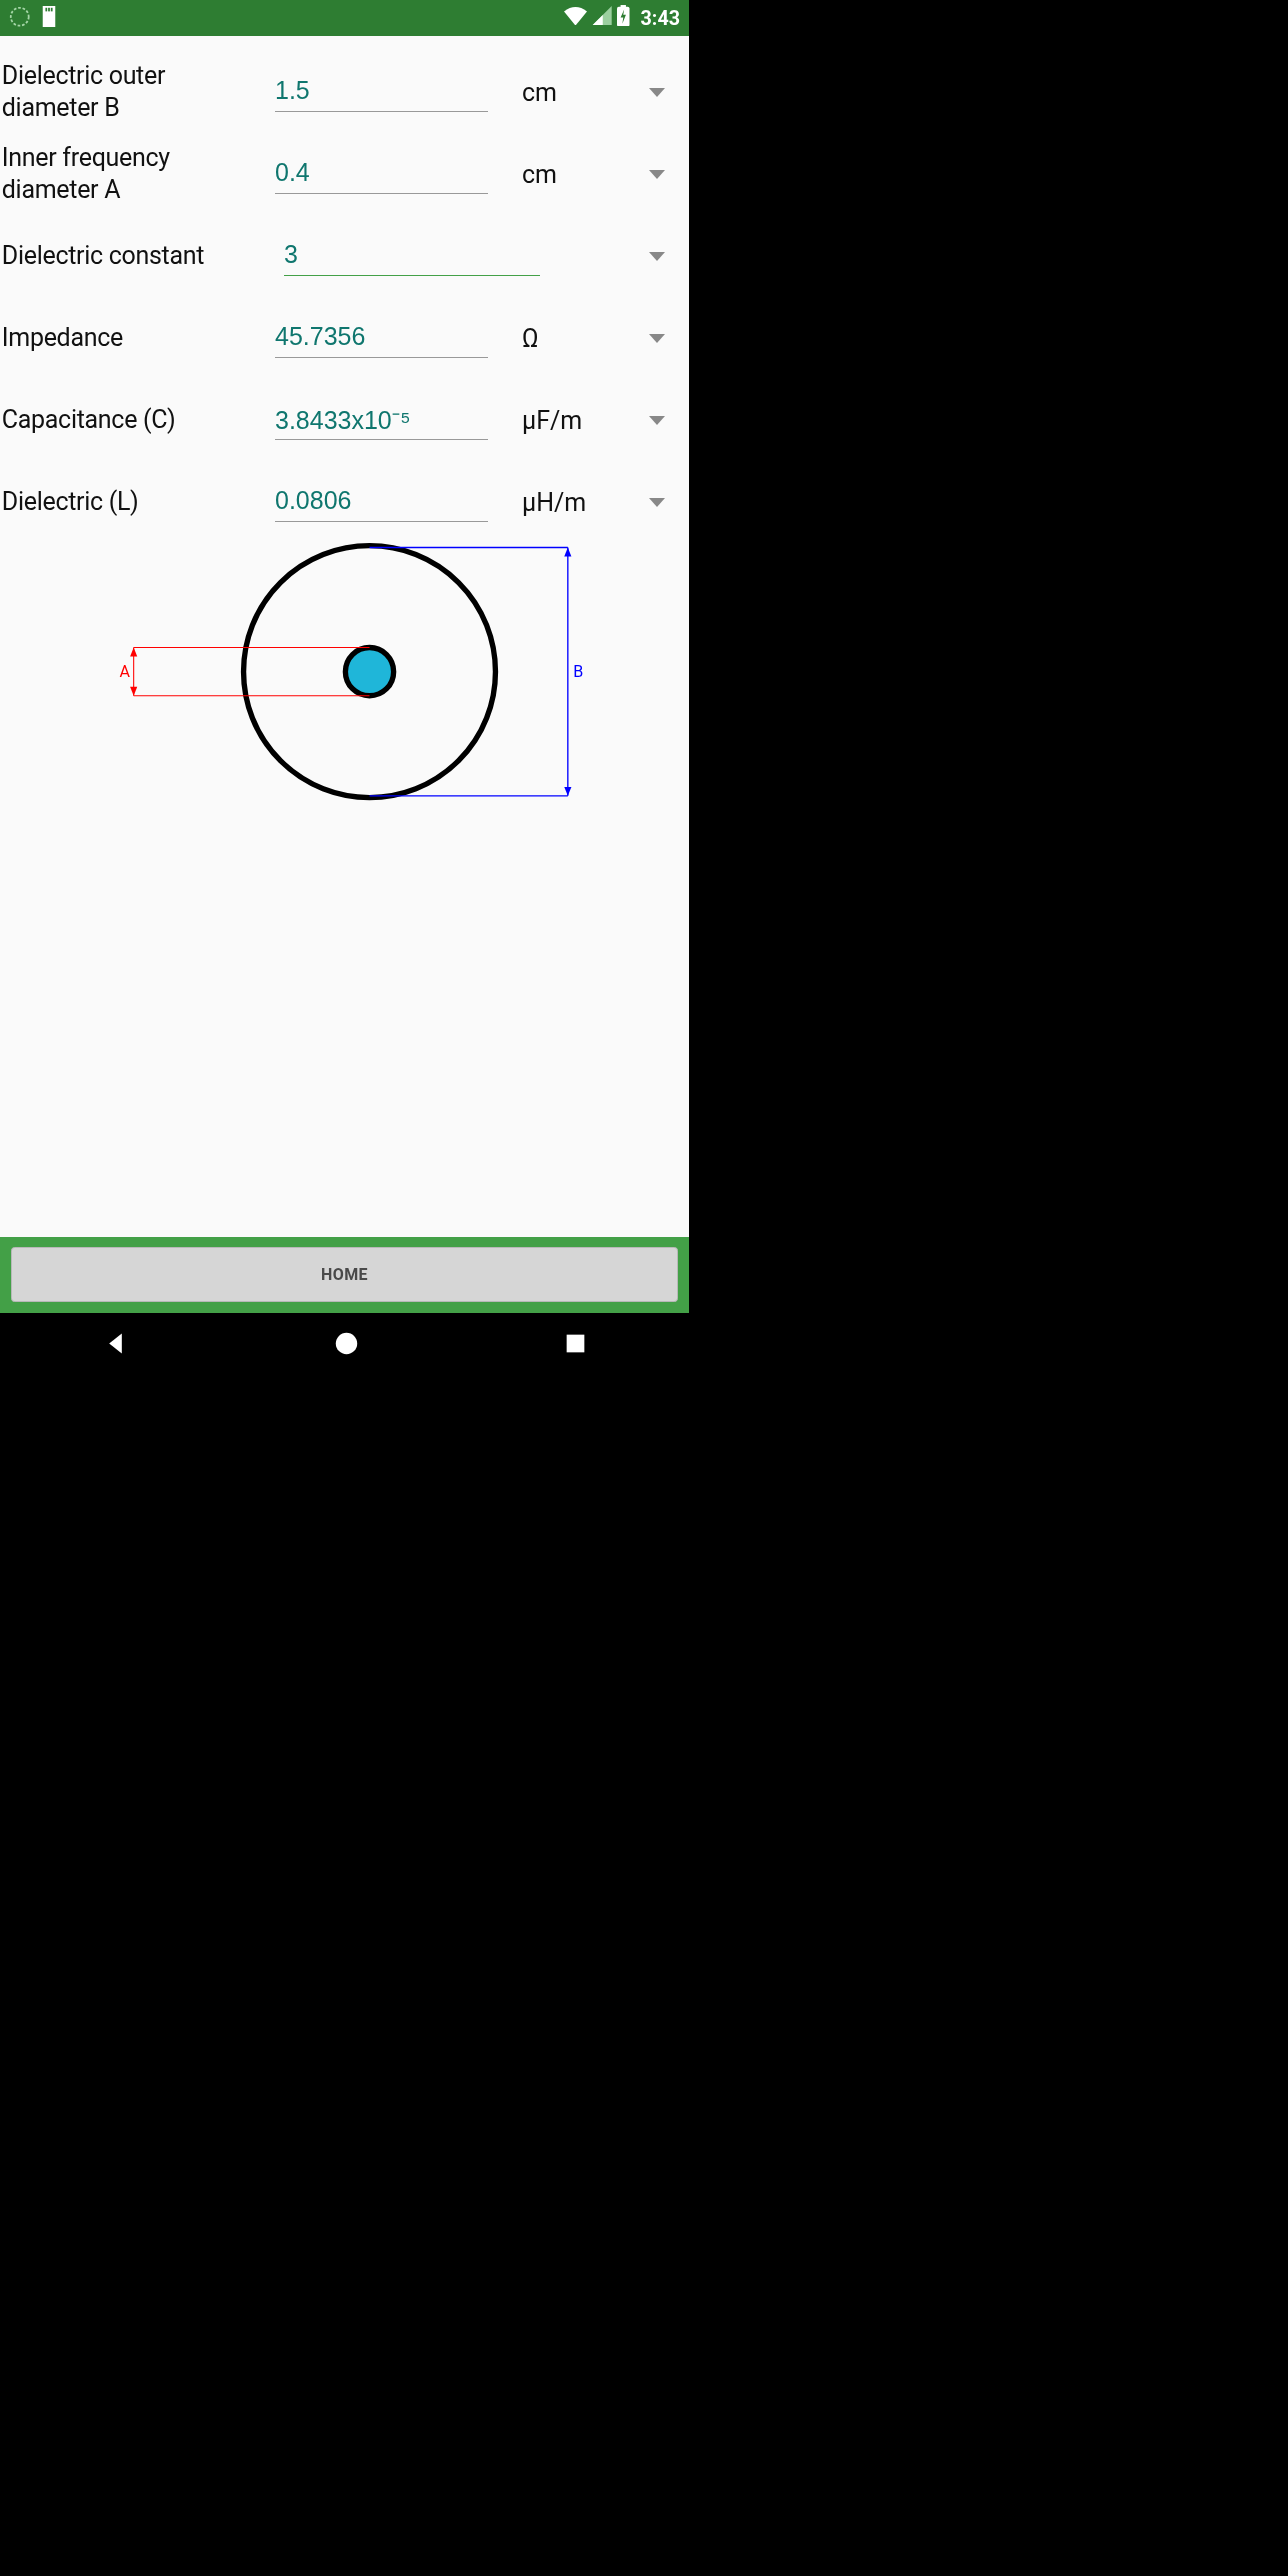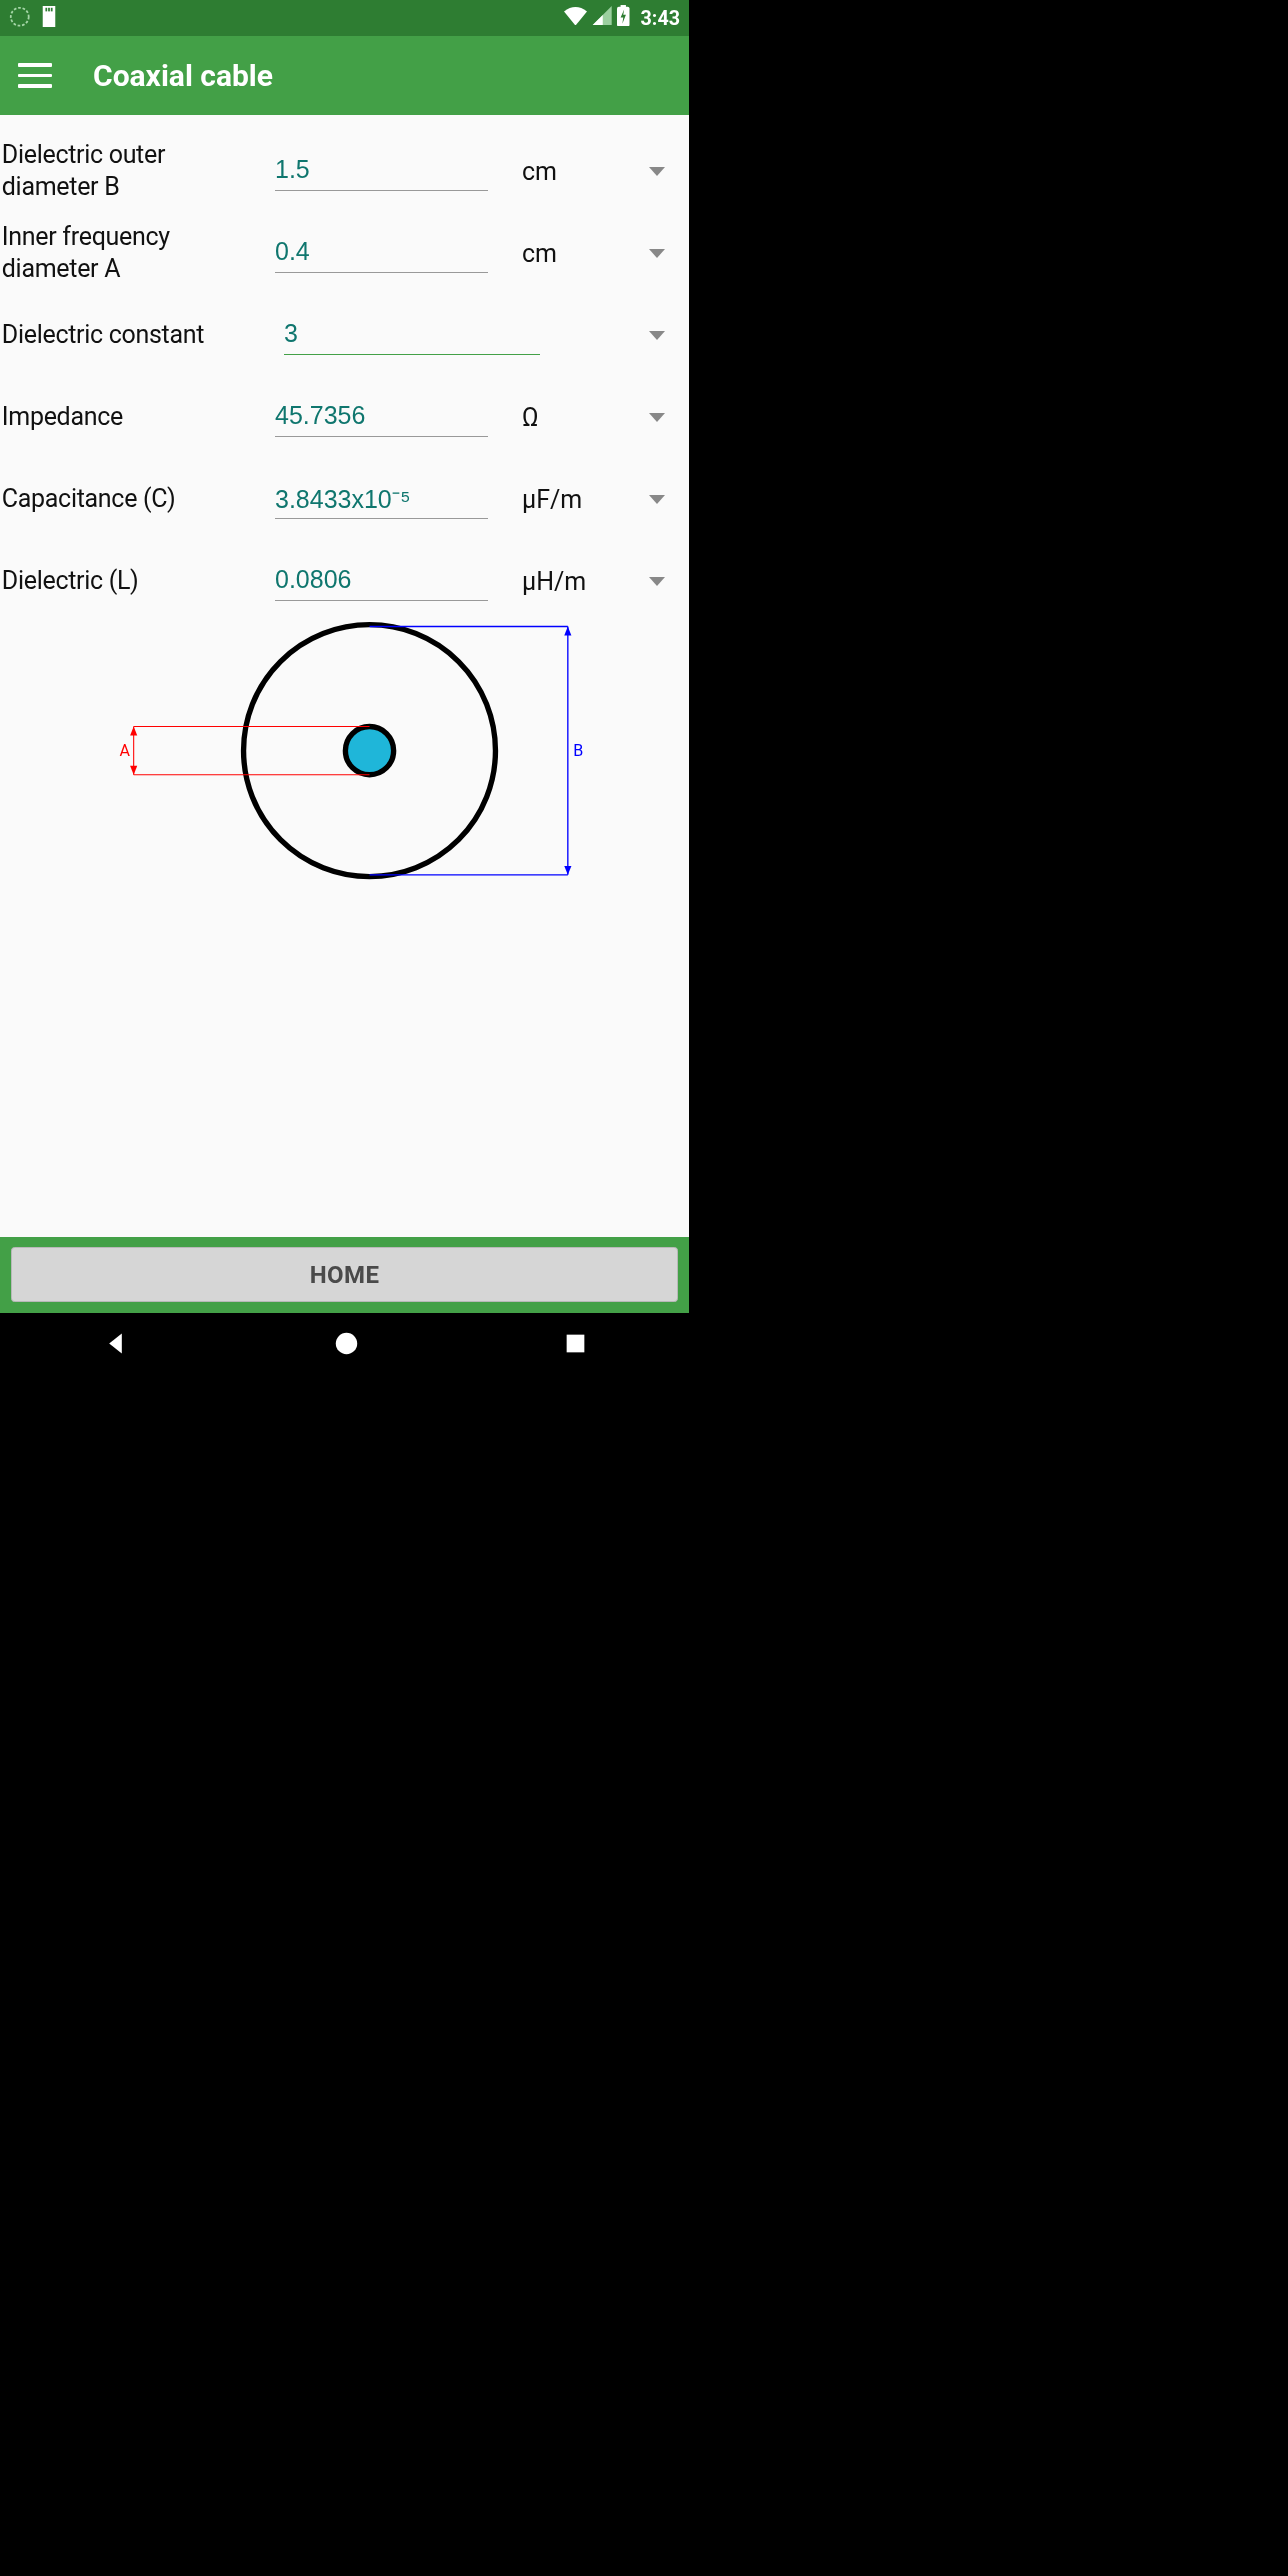--- a/index.html
+++ b/index.html
@@ -18,21 +18,21 @@
   .row-label { width: 234px; padding: 0 0 0 1.8px; font-size: 25px; color: #111; line-height: 1.3; letter-spacing: -0.3px; }
   .row-input-wrap { flex: 0 0 261px; padding: 0 7.2px 0 41px; }
   .row-input { width: 100%; border: none; border-bottom: 1.3px solid #999; background: transparent; font-size: 25px; font-weight: 400; padding: 3.6px 0 5.4px 0; color: #0f766e; outline: none; }
   .row-input.focused { border-bottom: 1.8px solid #43a047; }
   .row2 .row-input-wrap { flex: 0 0 313px; padding: 0 7.2px 0 50px; }
   .row-unit { flex: 1; text-align: left; font-size: 25px; color: #111; padding-left: 27px; }
   .row-dropdown { width: 50px; display: flex; justify-content: center; }
   .triangle-down { width: 0; height: 0; border-left: 8px solid transparent; border-right: 8px solid transparent; border-top: 9px solid #888; }
   .diagram-wrap { display: flex; justify-content: center; padding: 0; }
   .bottom-bar { background: #43a047; padding: 10.7px; display: flex; gap: 12.5px; }
-  .bottom-btn { flex: 1; height: 55px; background: #d6d6d6; border: 0.9px solid #b8b8b8; border-radius: 3.6px; display: flex; align-items: center; justify-content: center; font-size: 24px; font-weight: 700; color: #4a4a4a; letter-spacing: 0.4px; }
+  .bottom-btn { flex: 1; height: 55px; background: #d6d6d6; border: 0.9px solid #b8b8b8; border-radius: 3.6px; display: flex; align-items: center; justify-content: center; font-size: 16px; font-weight: 700; color: #4a4a4a; letter-spacing: 0.4px; }
   .nav-bar { height: 64px; background: #000; display: flex; align-items: center; justify-content: space-around; }
 </style>
 </head>
 <body>
 
 <div class="screen">
 
   <div class="status-bar">
     <div class="status-left">
       <span>
@@ -65,28 +65,20 @@
         <svg width="12.5" height="21.5" viewBox="0 0 14 24">
             <rect x="0" y="2" width="14" height="22" rx="2" fill="#fff"></rect>
             <rect x="4" y="0" width="6" height="3" fill="#fff"></rect>
             <path d="M8 5 L4 14 L7 14 L6 21 L10 11 L7 11 Z" fill="#2e7d32"></path>
           </svg>
       </span>
       <span class="clock">3:43</span>
     </div>
   </div>
 
-  <div class="app-bar">
-    <div class="hamburger">
-      <span></span>
-        <span></span>
-        <span></span>
-    </div>
-    <div class="app-title">Coaxial cable</div>
-  </div>
 
   <div class="content">
 
     <div class="row">
       <div class="row-label">Dielectric outer diameter B</div>
       <div class="row-input-wrap"><input class="row-input" value="1.5" style=""></div>
       <div class="row-unit">cm</div>
       <div class="row-dropdown">
           <div class="triangle-down"></div>
         </div>

